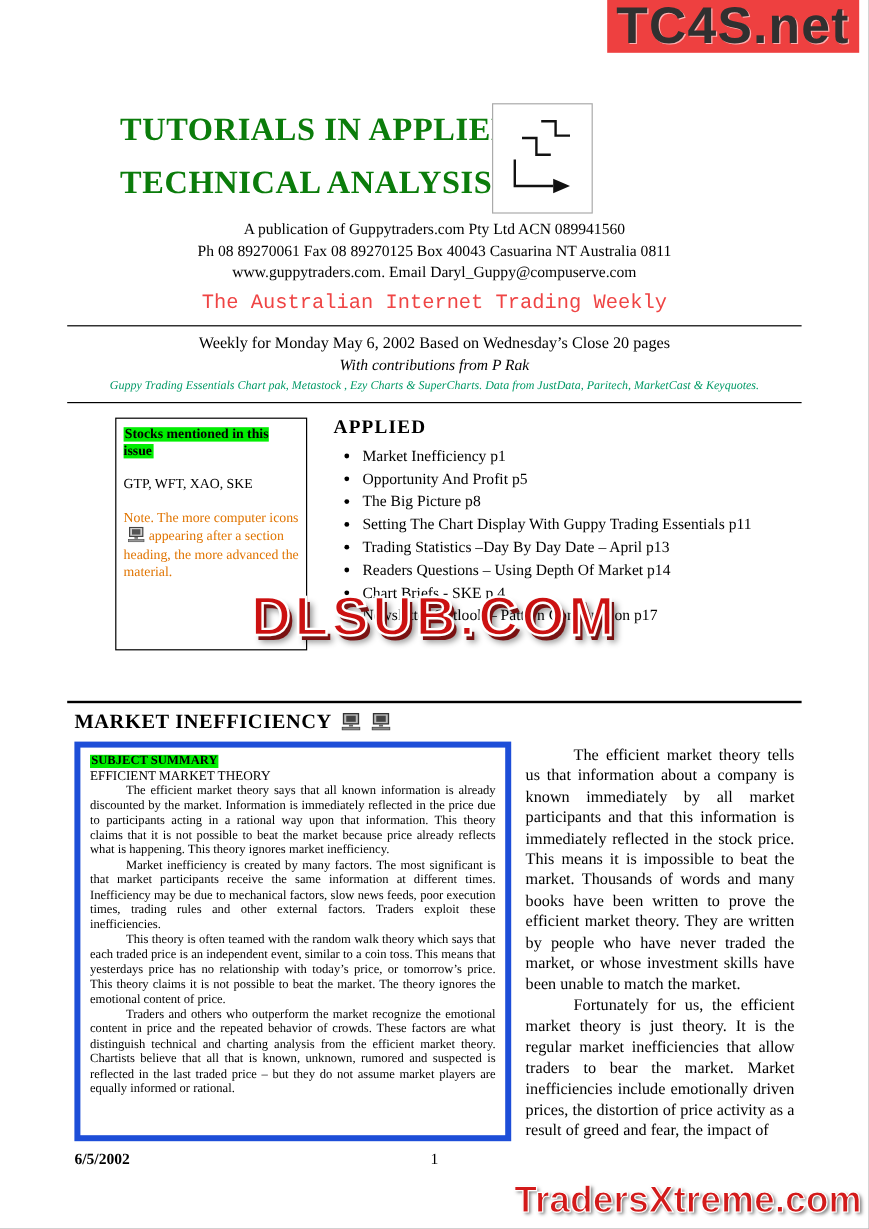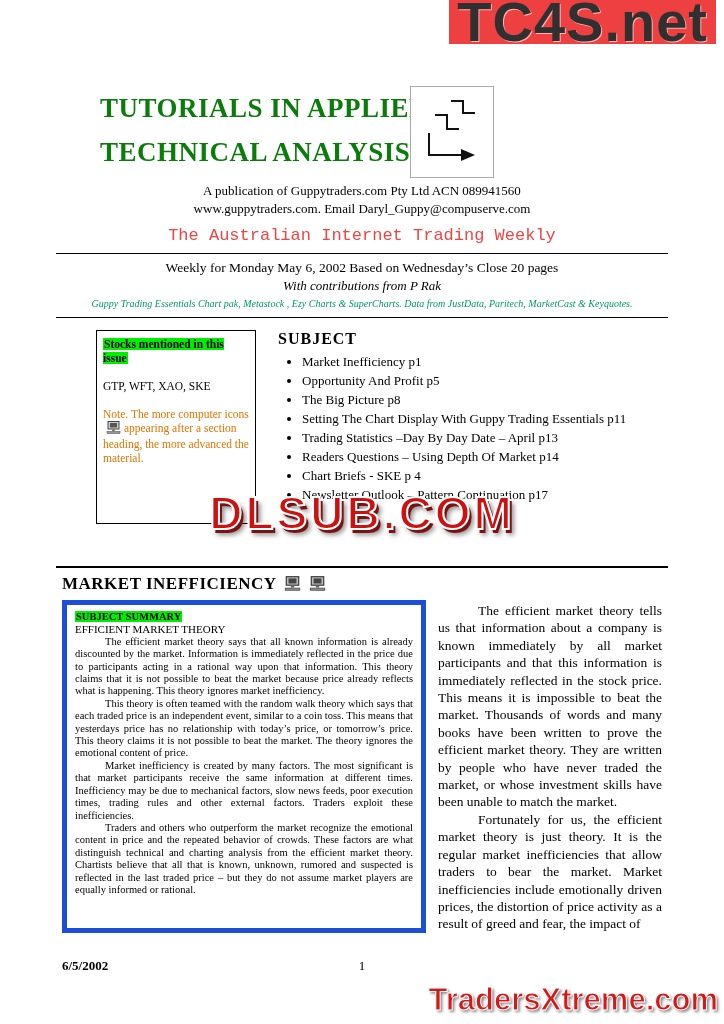--- a/index.html
+++ b/index.html
@@ -6,21 +6,21 @@
   .page {
     position:relative; width:724px; height:1024px; margin:0 auto;
     background:#ffffff; font-family:"Liberation Serif", serif; color:#000;
     overflow:hidden;
   }
   
   .tc4s {
     position:absolute; top:0; right:8px;
     background:#ee4040; color:#303030;
     font-family:"Liberation Sans", sans-serif; font-weight:bold;
-    font-size:56px; line-height:44px; padding:0 8px; letter-spacing:1px;
+    font-size:43px; line-height:44px; padding:0 8px; letter-spacing:1px;
     text-shadow:1px 1px 0 #ffb0b0;
   }
   
   .masthead { position:relative; margin:86px 0 0 100px; width:400px; }
   .mast-title {
     color:#0b7c0b; font-weight:bold; font-size:27px; line-height:44px;
     letter-spacing:0.5px;
   }
   .chart-logo-box {
     position:absolute; left:410px; top:86px; width:82px; height:90px;
@@ -97,20 +97,21 @@
     <svg width="70" height="78" viewBox="0 0 70 78">
       <polyline points="34,8 46,8 46,20 58,20" stroke="#111" fill="none" stroke-width="2"></polyline>
       <polyline points="18,22 30,22 30,36 42,36" stroke="#111" fill="none" stroke-width="2"></polyline>
       <polyline points="12,40 12,62 44,62" stroke="#111" fill="none" stroke-width="2"></polyline>
       <polygon points="44,56 58,62 44,68" fill="#111"></polygon>
     </svg>
   </div>
 
   <div class="pub">
     <div>A publication of Guppytraders.com Pty Ltd ACN 089941560</div>
+    <div>Ph 08 89270061  Fax 08 89270125  Box 40043 Casuarina NT Australia  0811</div>
     <div>www.guppytraders.com.  Email  Daryl_Guppy@compuserve.com</div>
   </div>
 
   <div class="tagline">The Australian Internet Trading Weekly</div>
 
   <div class="rule"></div>
 
   <div class="issue">
     <div class="issue-l1">Weekly for Monday May 6, 2002 Based on Wednesday’s Close 20 pages</div>
     <div class="issue-l2">With contributions from P Rak</div>
@@ -130,21 +131,21 @@
             <rect x="2" y="0.5" width="11" height="7.5" fill="#cfcfcf" stroke="#444" stroke-width="1"></rect>
             <rect x="4" y="2" width="7" height="4.5" fill="#555"></rect>
             <rect x="6" y="8.5" width="3" height="1.5" fill="#777"></rect>
             <rect x="1" y="10.5" width="13" height="2" fill="#999" stroke="#444" stroke-width="0.5"></rect>
           </svg>
         </span>
         <span>appearing after a section heading, the more advanced the material.</span>
       </div>
     </div>
     <div class="contents">
-      <div class="contents-title">SUBJECT</div>
+      <div class="contents-title">APPLIED</div>
       <ul>
         <li>Market Inefficiency p1</li>
         <li>Opportunity And Profit  p5</li>
         <li>The Big Picture p8</li>
         <li>Setting The Chart Display With  Guppy Trading Essentials p11</li>
         <li>Trading Statistics –Day By Day Date – April p13</li>
         <li>Readers Questions – Using Depth Of Market p14</li>
         <li>Chart Briefs - SKE p 4</li>
         <li>Newsletter Outlook – Pattern Continuation p17</li>
       </ul>
@@ -173,22 +174,22 @@
         <rect x="1" y="10.5" width="13" height="2" fill="#8a8a8a" stroke="#333" stroke-width="0.5"></rect>
       </svg>
     </span>
   </div>
 
   <div class="cols">
     <div class="left-col">
       <span class="hl-green">SUBJECT SUMMARY</span>
       <div class="sum-head">EFFICIENT MARKET THEORY</div>
       <p>The efficient market theory says that all known information is already discounted by the market. Information is immediately reflected in the price due to participants acting in a rational way upon that information. This theory claims that it is not possible to beat the market because price already reflects what is happening. This theory ignores market inefficiency.</p>
+      <p>Market inefficiency is created by many factors. The most significant is that market participants receive the same information at different times. Inefficiency may be due to mechanical factors, slow news feeds, poor execution times, trading rules and other external factors. Traders exploit these inefficiencies.</p>
       <p>This theory is often teamed with the random walk theory which says that each traded price is an independent event, similar to a coin toss. This means that yesterdays price has no relationship with today’s price, or tomorrow’s price. This theory claims it is not possible to beat the market. The theory ignores the emotional content of price.</p>
-      <p>Market inefficiency is created by many factors. The most significant is that market participants receive the same information at different times. Inefficiency may be due to mechanical factors, slow news feeds, poor execution times, trading rules and other external factors. Traders exploit these inefficiencies.</p>
       <p>Traders and others who outperform the market recognize the emotional content in price and the repeated behavior of crowds. These factors are what distinguish technical and charting analysis from the efficient market theory. Chartists believe that all that is known, unknown, rumored and suspected is reflected in the last traded price – but they do not assume market players are equally informed or rational.</p>
     </div>
     <div class="right-col">
       <p>The efficient market theory tells us that information about a company is known immediately by all market participants and that this information is immediately reflected in the stock price. This means it is impossible to beat the market. Thousands of words and many books have been written to prove the efficient market theory. They are written by people who have never traded the market, or whose investment skills have been unable to match the market.</p>
       <p>Fortunately for us, the efficient market theory is just theory. It is the regular market inefficiencies that allow traders to bear the market. Market inefficiencies include emotionally driven prices, the distortion of price activity as a result of greed and fear, the impact of</p>
     </div>
   </div>
 
   <div class="footer">
     <span class="date">6/5/2002</span>

